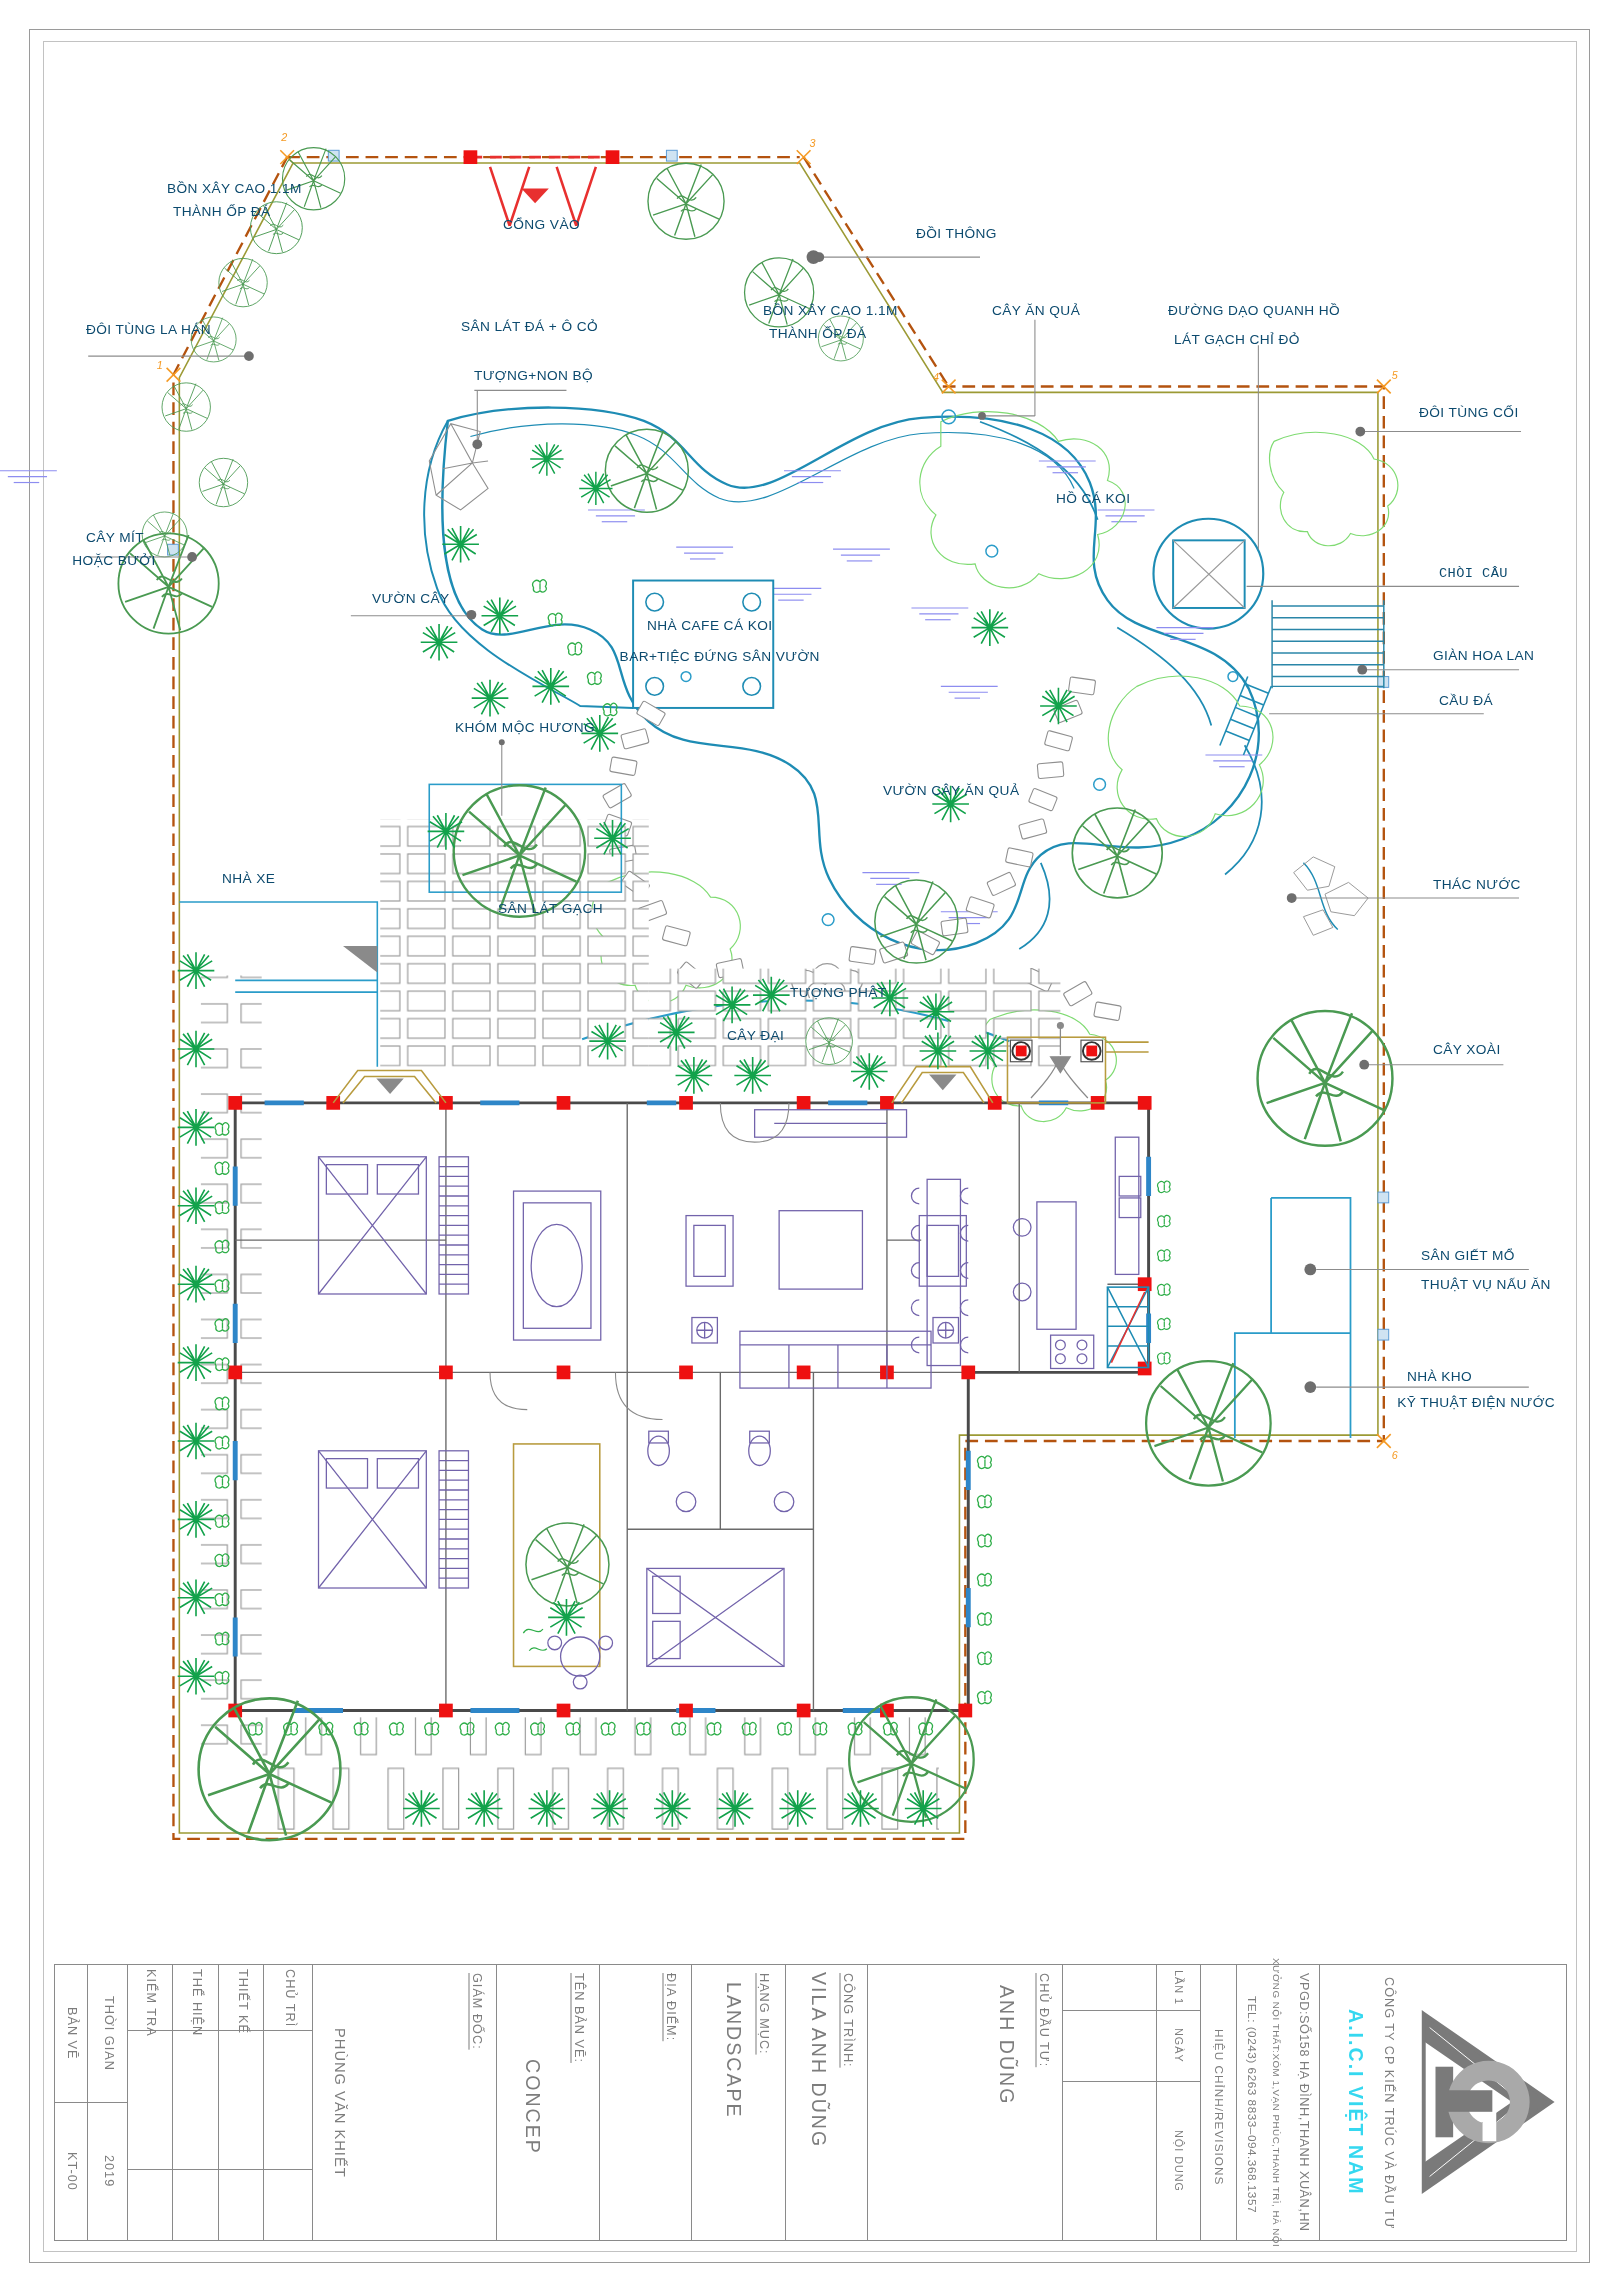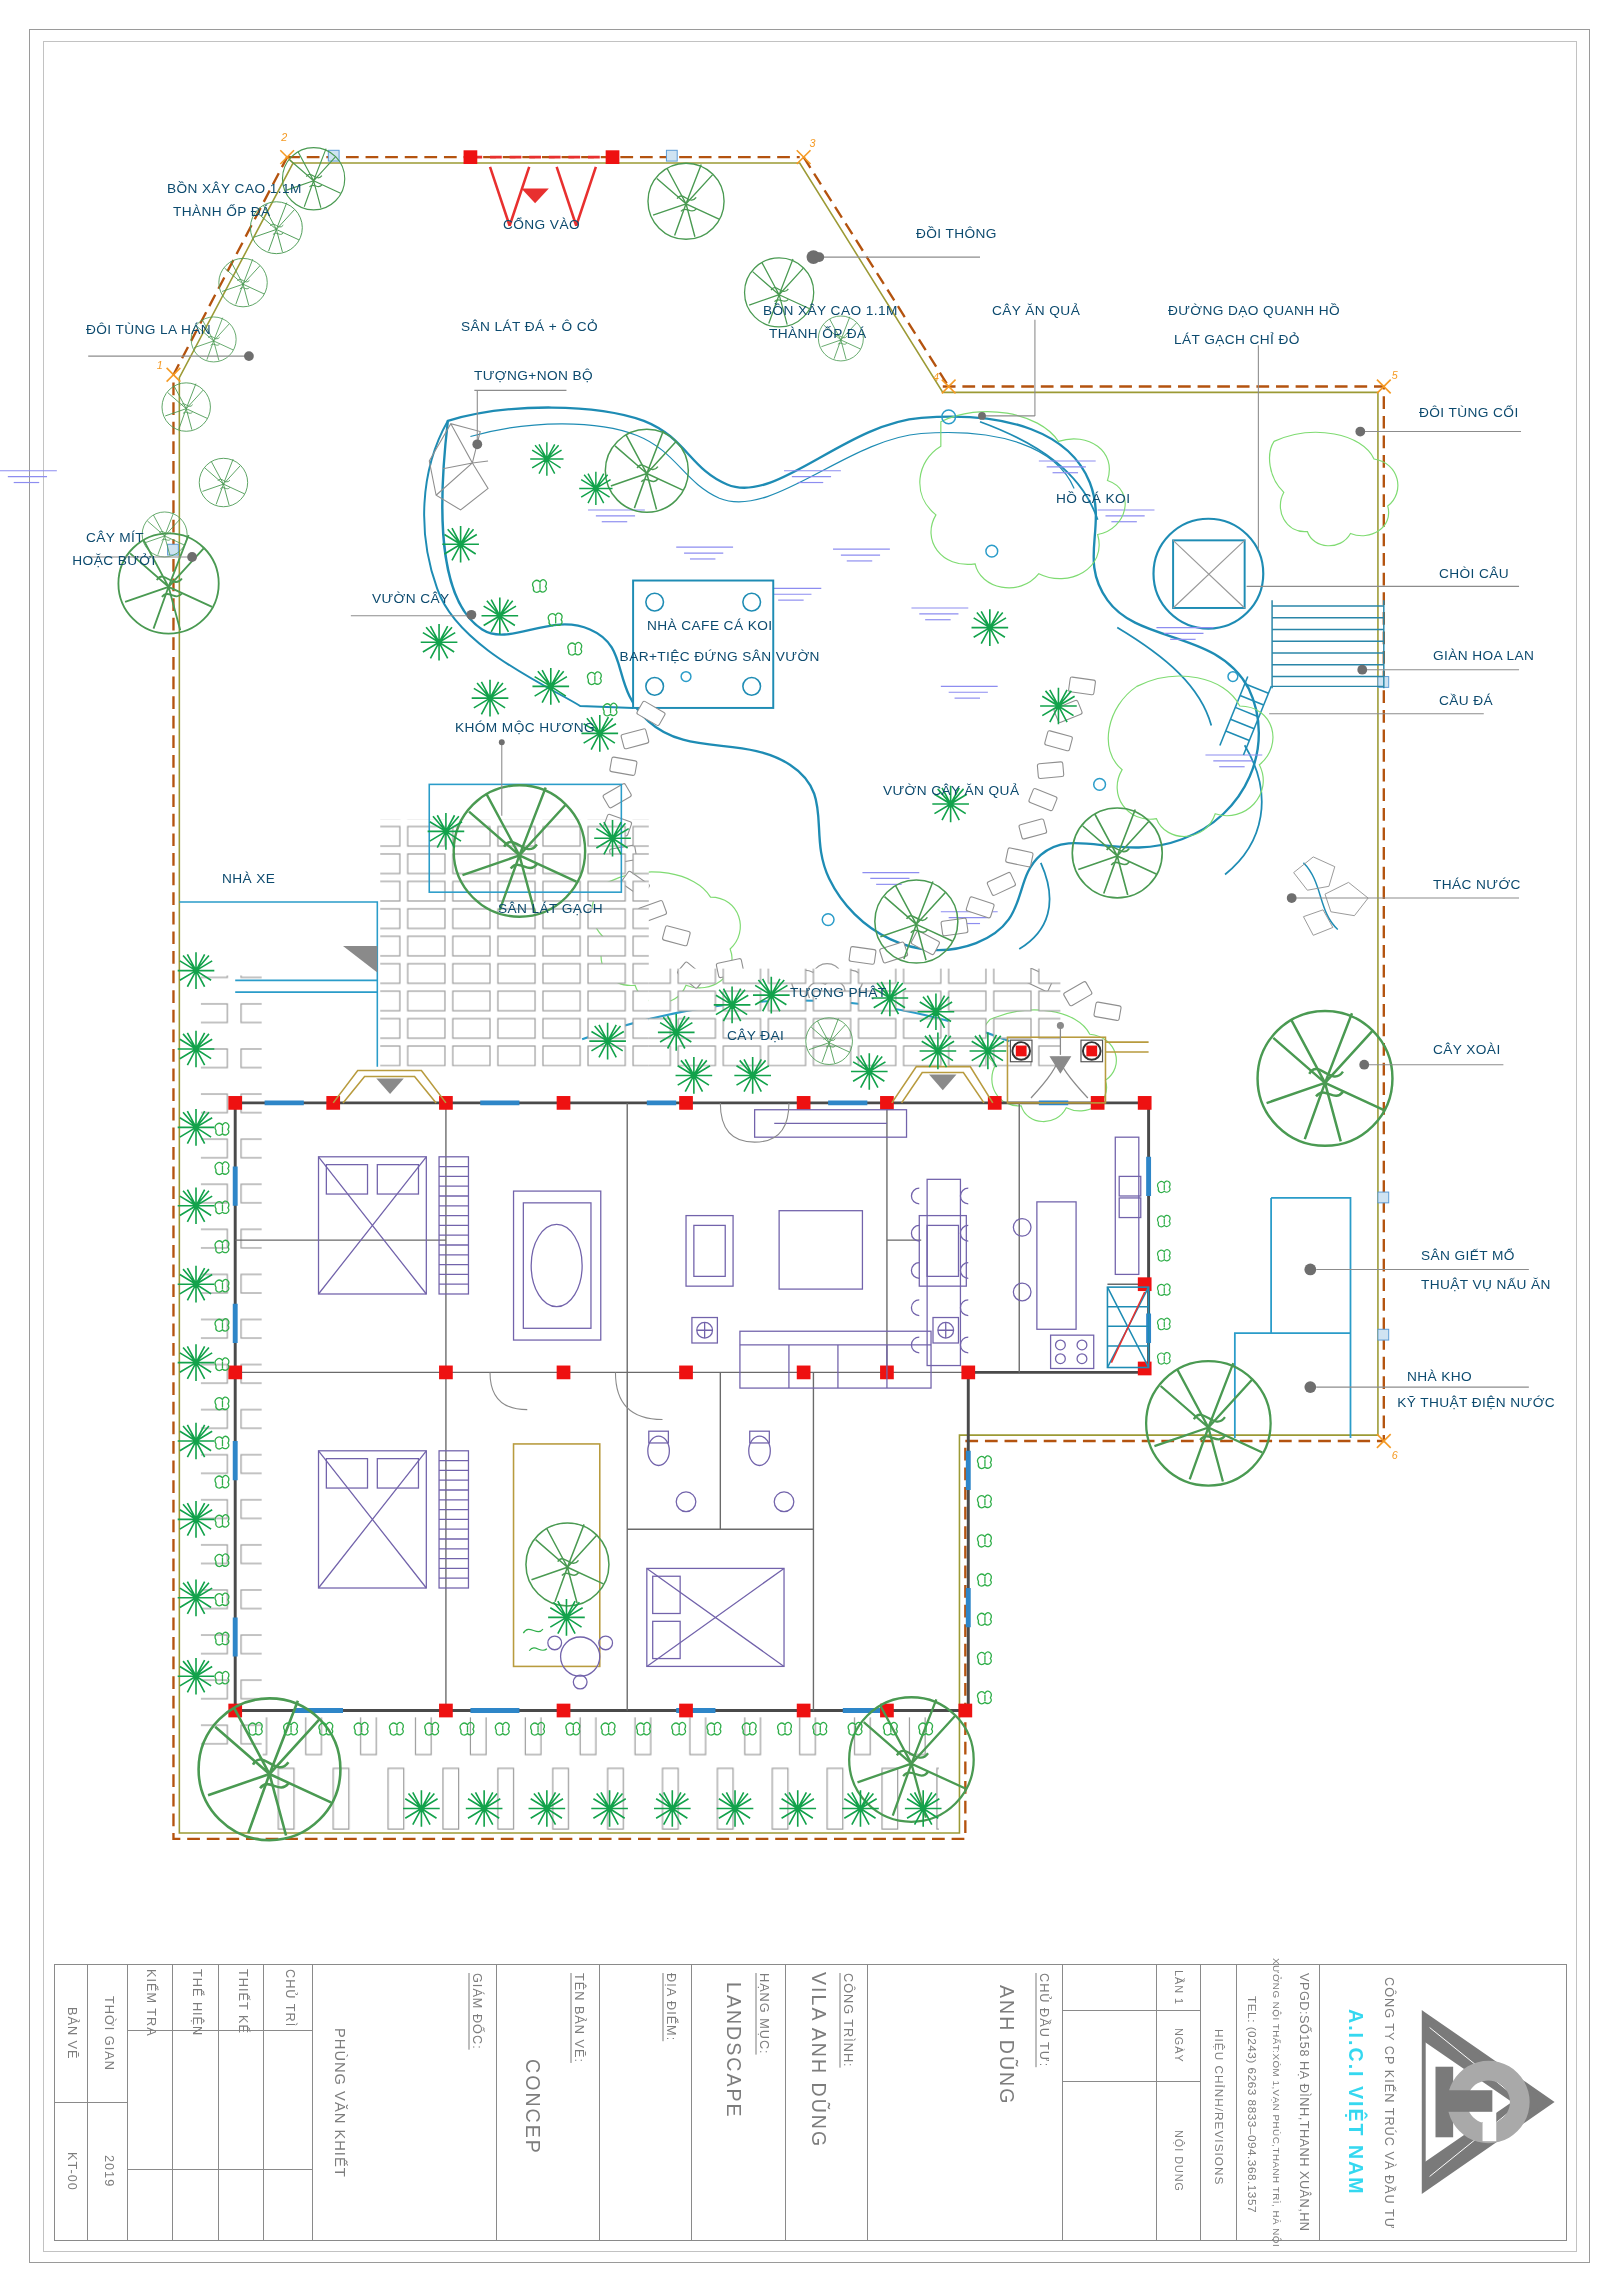--- a/index.html
+++ b/index.html
@@ -596,21 +596,21 @@
     <div>ĐƯỜNG DẠO QUANH HỒ</div>
     <div style="margin-top:15px;margin-left:5.9px;">LÁT GẠCH CHỈ ĐỎ</div>
   </div>
   <div class="lbl" style="left:474px;top:369px;">TƯỢNG+NON BỘ</div>
   <div class="lbl" style="left:1419px;top:406px;">ĐÔI TÙNG CỐI</div>
   <div class="lbl" style="left:1056px;top:492px;">HỒ CÁ KOI</div>
   <div class="lbl" style="left:86px;top:531px;">
     <div>CÂY MÍT</div>
     <div style="margin-top:9px;margin-left:-13.7px;">HOẶC BƯỞI</div>
   </div>
-  <div class="lbl" style="left:1439px;top:567px;">CHÒI CÂU</div>
+  <div class="lbl" style="left:1439px;top:567px;font-family:Liberation Mono, monospace;">CHÒI CÂU</div>
   <div class="lbl" style="left:372px;top:592px;">VƯỜN CÂY</div>
   <div class="lbl" style="left:647px;top:619px;">
     <div>NHÀ CAFE CÁ KOI</div>
     <div style="margin-top:17.6px;margin-left:-27.4px;">BAR+TIỆC ĐỨNG SÂN VƯỜN</div>
   </div>
   <div class="lbl" style="left:1433px;top:649px;">GIÀN HOA LAN</div>
   <div class="lbl" style="left:1439px;top:694px;">CẦU ĐÁ</div>
   <div class="lbl" style="left:455px;top:721px;">KHÓM MỘC HƯƠNG</div>
   <div class="lbl" style="left:883px;top:784px;">VƯỜN CÂY ĂN QUẢ</div>
   <div class="lbl" style="left:222px;top:872px;">NHÀ XE</div>

